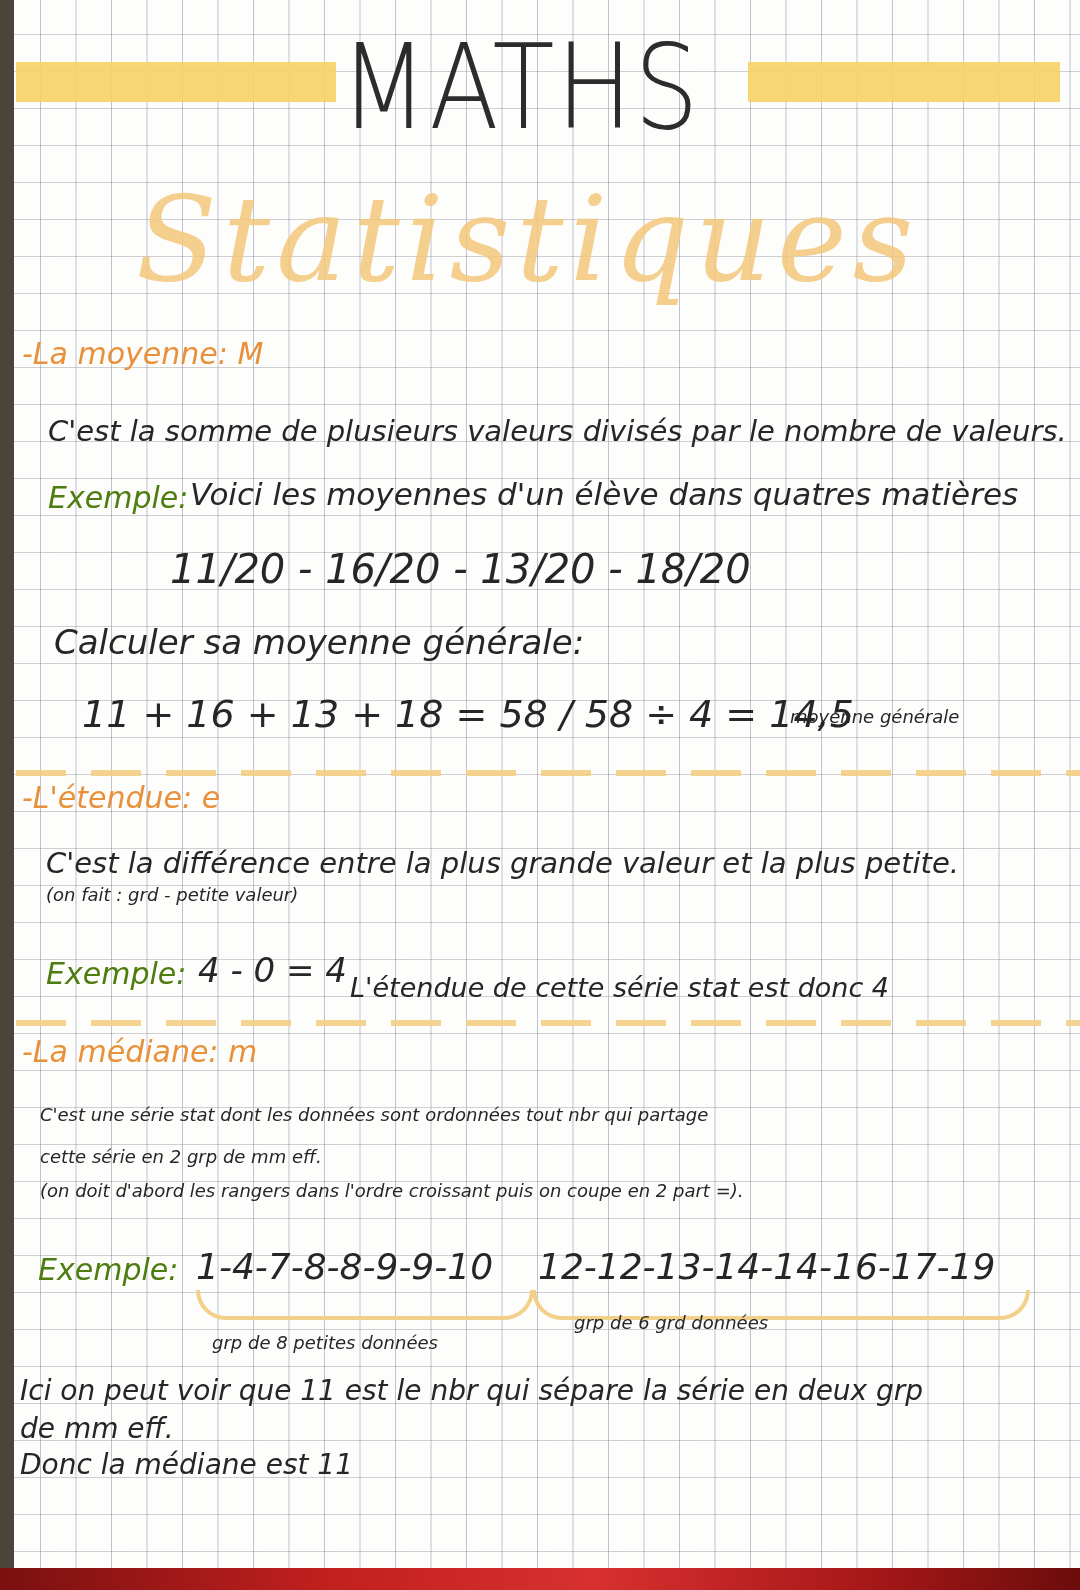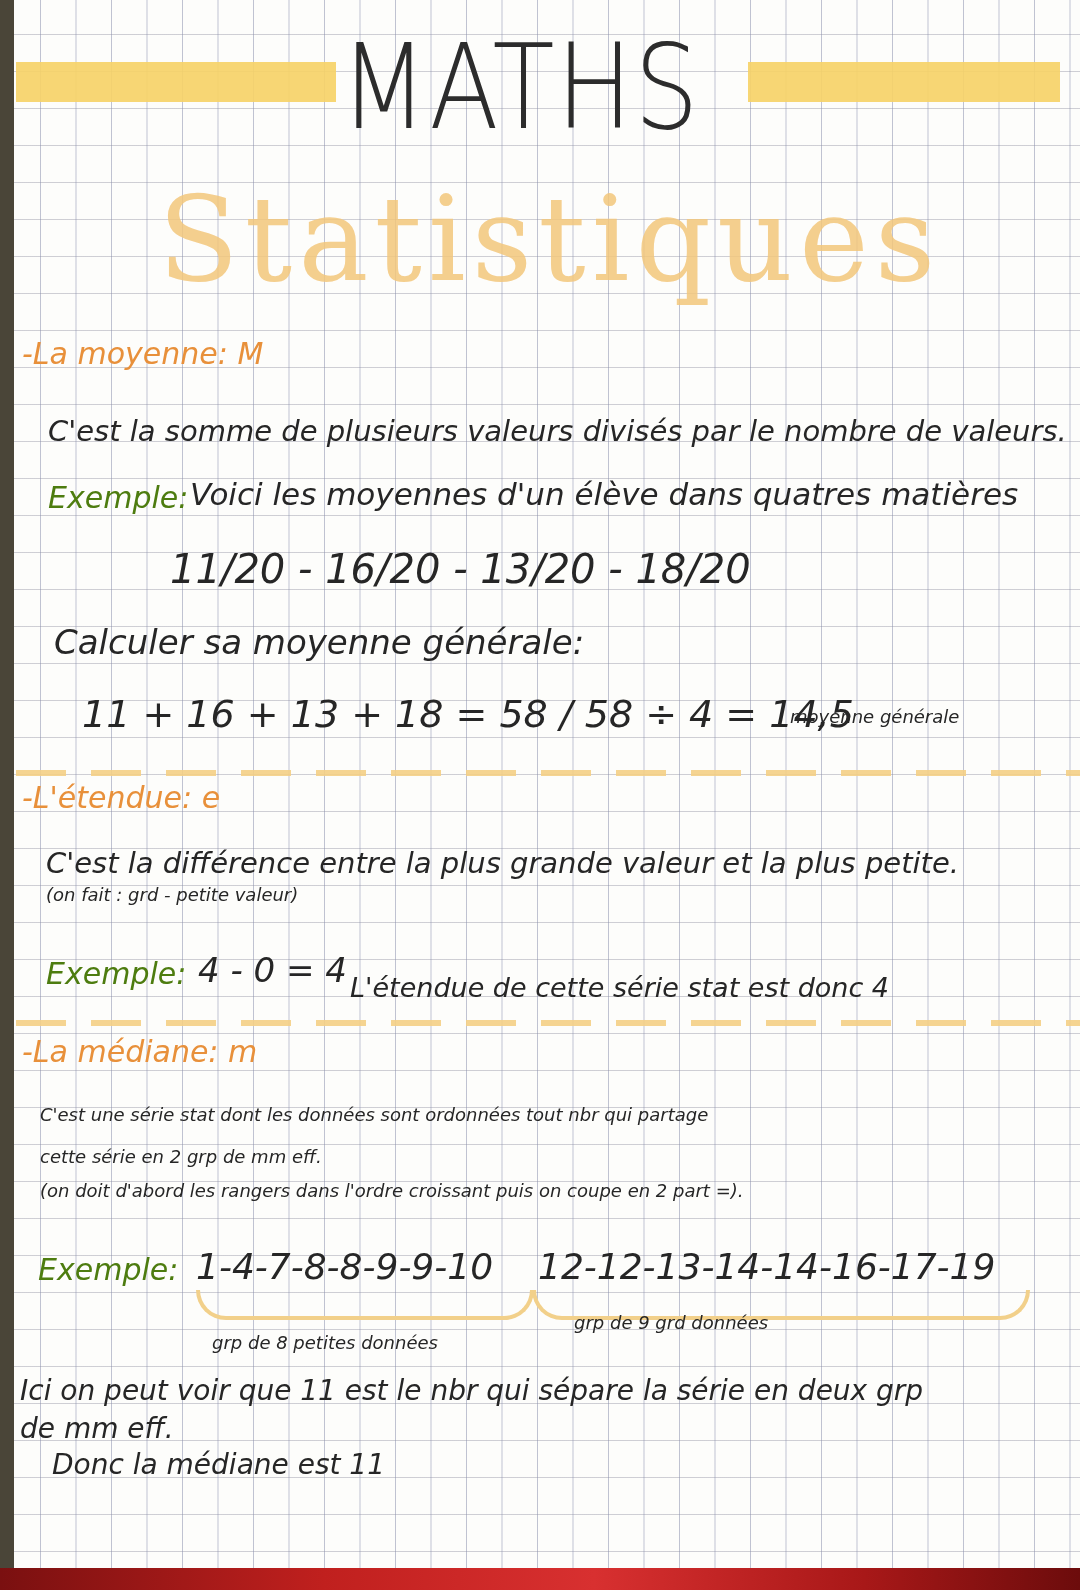--- a/index.html
+++ b/index.html
@@ -11,21 +11,21 @@
       linear-gradient(to right, rgba(140,145,175,0.55) 1px, transparent 1px),
       linear-gradient(to bottom, rgba(150,150,165,0.45) 1px, transparent 1px);
     background-size:35.5px 37px, 35.5px 37px;
     background-position:26px 0, 0 -3px;}
   .left-edge{position:absolute;left:0;top:0;width:14px;height:1590px;background:#4a4538;}
   .bottom-edge{position:absolute;left:0;right:0;bottom:0;height:22px;
     background:linear-gradient(90deg,#7a1010,#c0201e 30%,#d83030 55%,#a81818 80%,#6c0c0c);}
   .hl-bar{position:absolute;height:40px;background:#f6d268;opacity:0.92;}
   .abs{position:absolute;white-space:nowrap;}
   .title{font-family:"DejaVu Sans", sans-serif;font-size:118px;letter-spacing:2px;color:#2c2c2c;font-weight:300;top:18px;left:340px;transform:scaleX(0.86);transform-origin:left;}
-  .subtitle{font-family:"DejaVu Serif", serif;font-size:118px;color:#f3c77c;top:170px;left:158px;letter-spacing:6px;opacity:0.85;}
+  .subtitle{font-family:"DejaVu Serif", serif;font-style:italic;font-size:118px;color:#f3c77c;top:170px;left:136px;letter-spacing:6px;opacity:0.85;}
   .heading{font-size:30px;color:#e8903a;font-style:italic;}
   .body{font-size:31px;color:#262626;font-style:italic;}
   .small{font-size:18px;color:#262626;font-style:italic;}
   .example{color:#4d7c0f;font-size:30px;font-style:italic;}
   .dash{position:absolute;left:16px;right:0;height:6px;
     background-image:linear-gradient(90deg,#f4cf85 0 50px,transparent 50px 75px);
     background-size:75px 6px;opacity:0.9;}
   .brace{position:absolute;height:26px;border:4px solid #f2d08a;border-top:none;border-radius:0 0 30px 30px;}
 </style>
 </head>
@@ -61,16 +61,16 @@
 <div class="abs heading" style="left:22px;top:1034px;">-La médiane: m</div>
 <div class="abs small" style="left:40px;top:1104px;">C'est une série stat dont les données sont ordonnées tout nbr qui partage</div>
 <div class="abs small" style="left:40px;top:1146px;">cette série en 2 grp de mm eff.</div>
 <div class="abs small" style="left:40px;top:1180px;">(on doit d'abord les rangers dans l'ordre croissant puis on coupe en 2 part =).</div>
 <div class="abs example" style="left:38px;top:1252px;">Exemple:</div>
 <div class="abs body" style="left:196px;top:1246px;font-size:36px;">1-4-7-8-8-9-9-10</div>
 <div class="abs body" style="left:538px;top:1246px;font-size:36px;">12-12-13-14-14-16-17-19</div>
 <div class="brace" style="left:196px;top:1290px;width:330px;"></div>
 <div class="brace" style="left:532px;top:1290px;width:490px;"></div>
 <div class="abs small" style="left:212px;top:1332px;">grp de 8 petites données</div>
-<div class="abs small" style="left:574px;top:1312px;">grp de 9 grd données</div>
+<div class="abs small" style="left:574px;top:1312px;">grp de 6 grd données</div>
 <div class="abs small" style="left:20px;top:1374px;font-size:28px;">Ici on peut voir que 11 est le nbr qui sépare la série en deux grp</div>
 <div class="abs small" style="left:20px;top:1412px;font-size:28px;">de mm eff.</div>
-<div class="abs small" style="left:20px;top:1448px;font-size:28px;margin-left:32px;">Donc la médiane est 11</div>
+<div class="abs small" style="left:20px;top:1448px;font-size:28px;">Donc la médiane est 11</div>
 
 </body></html>

